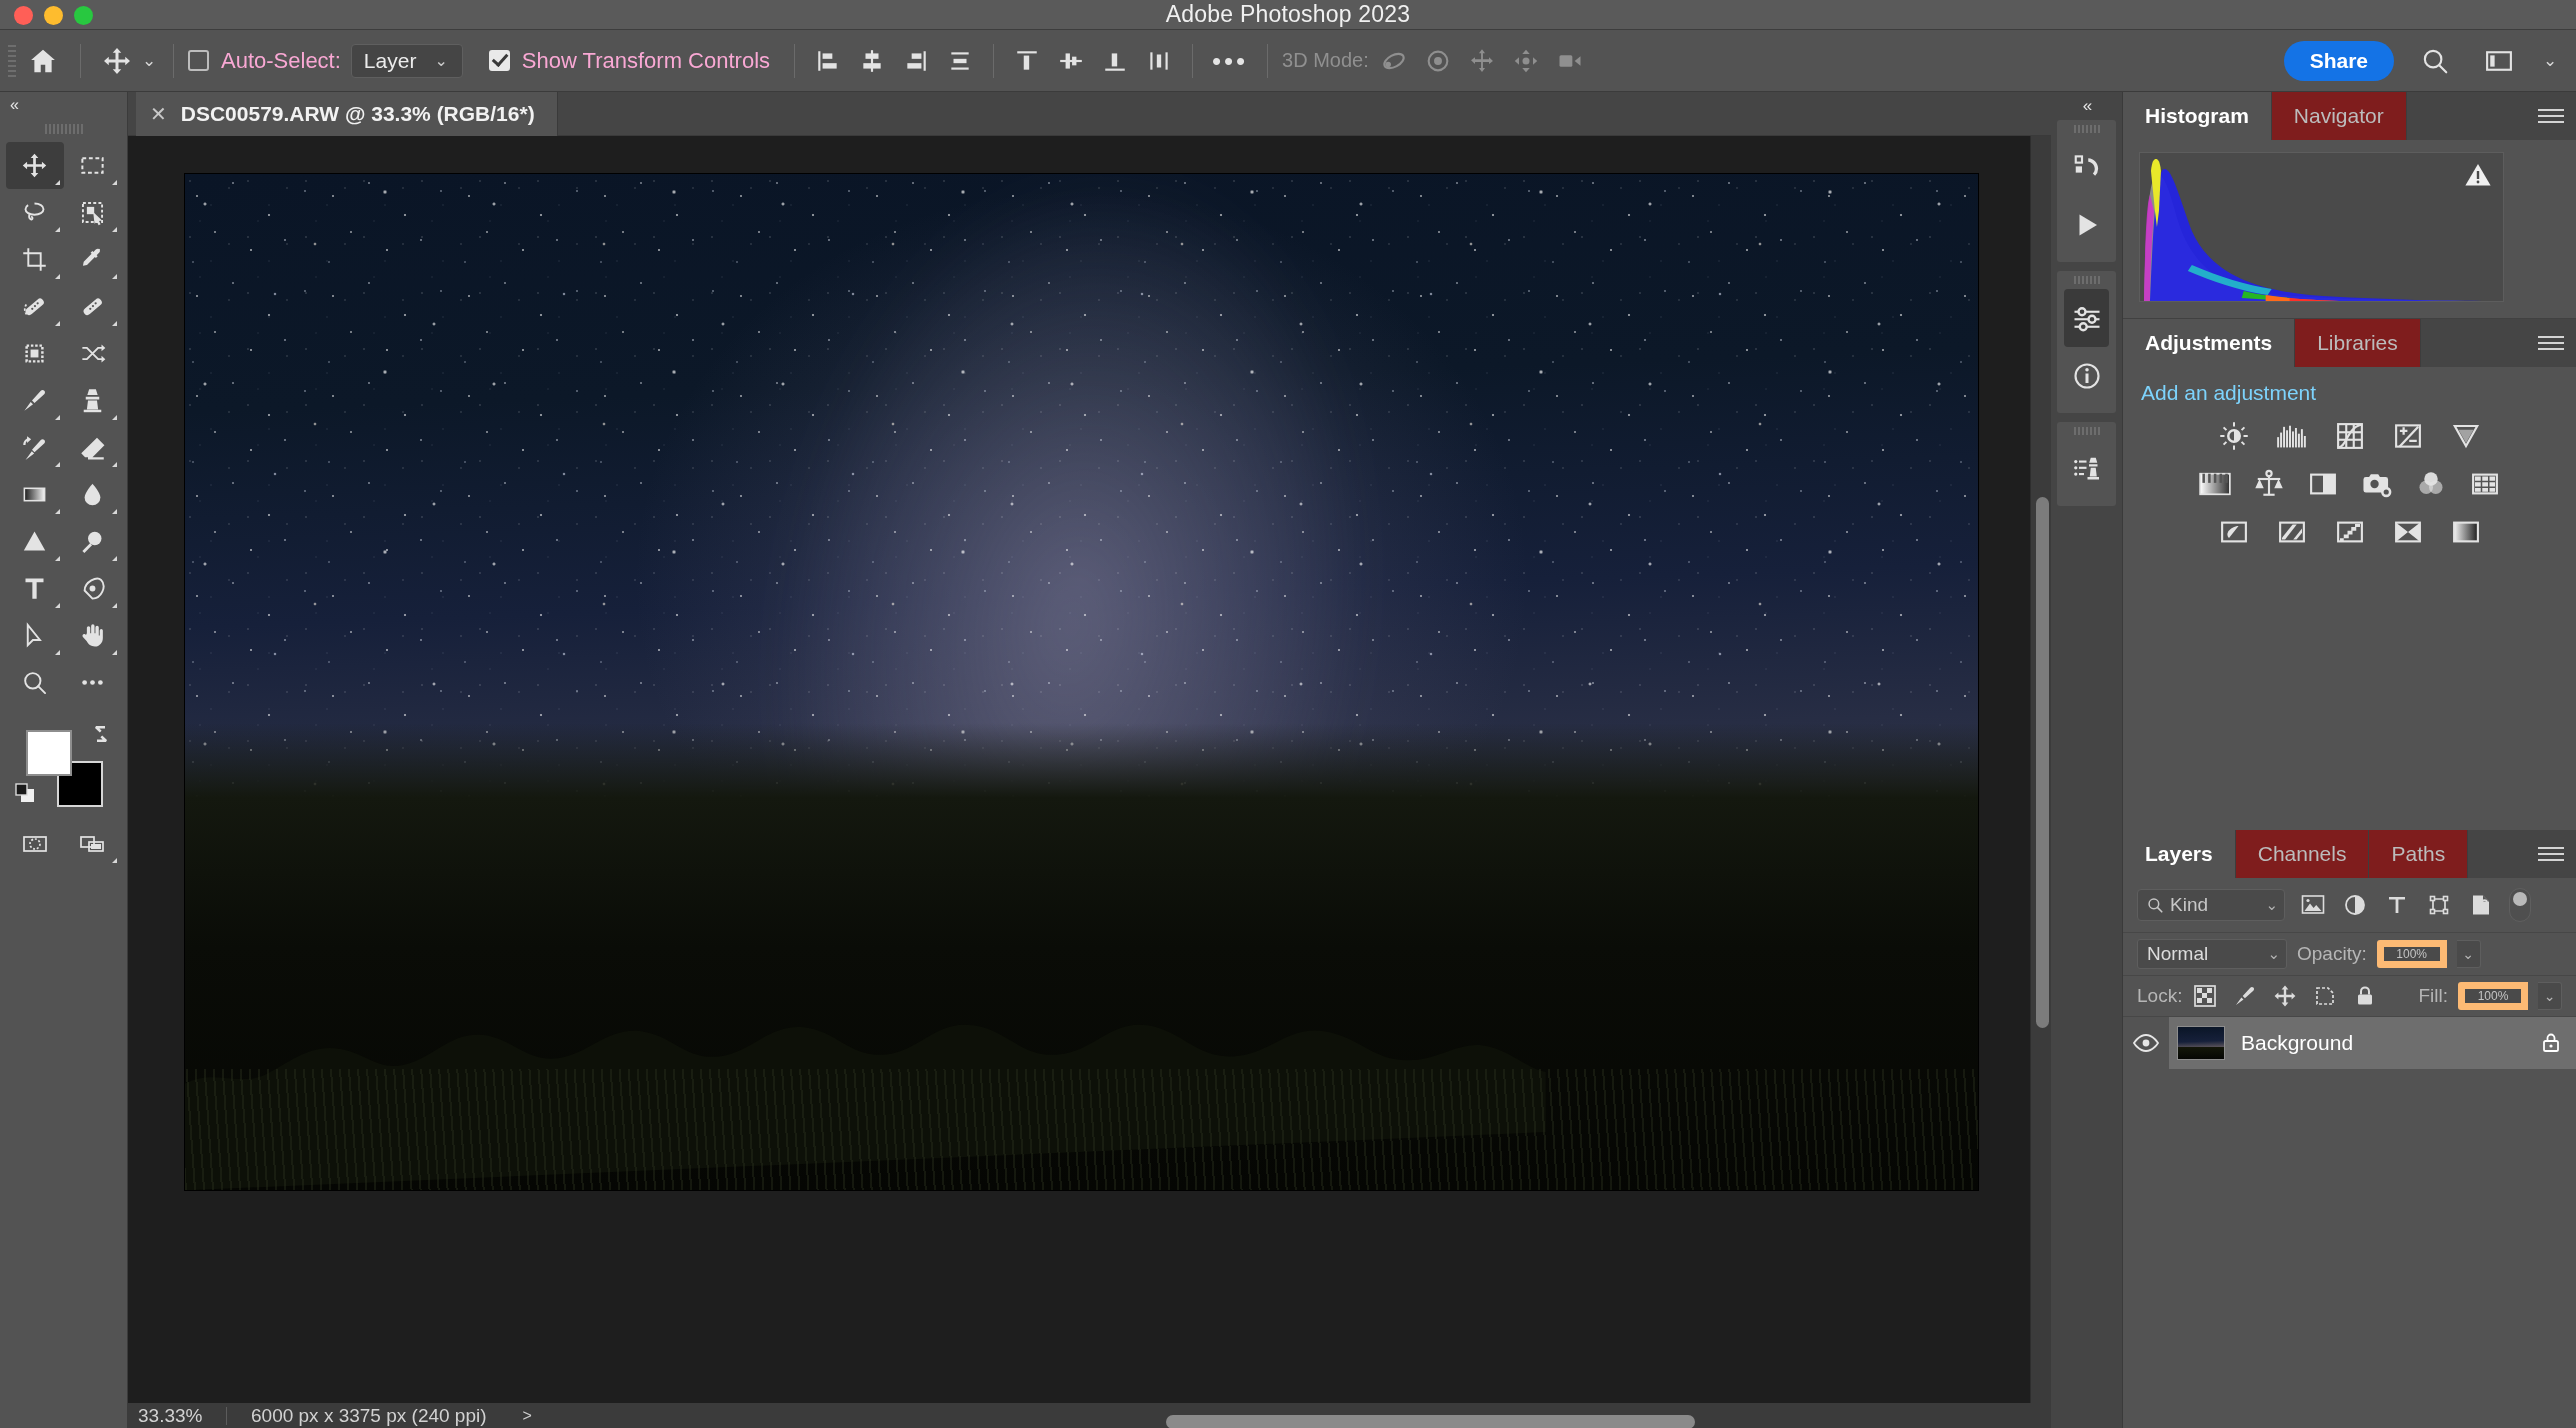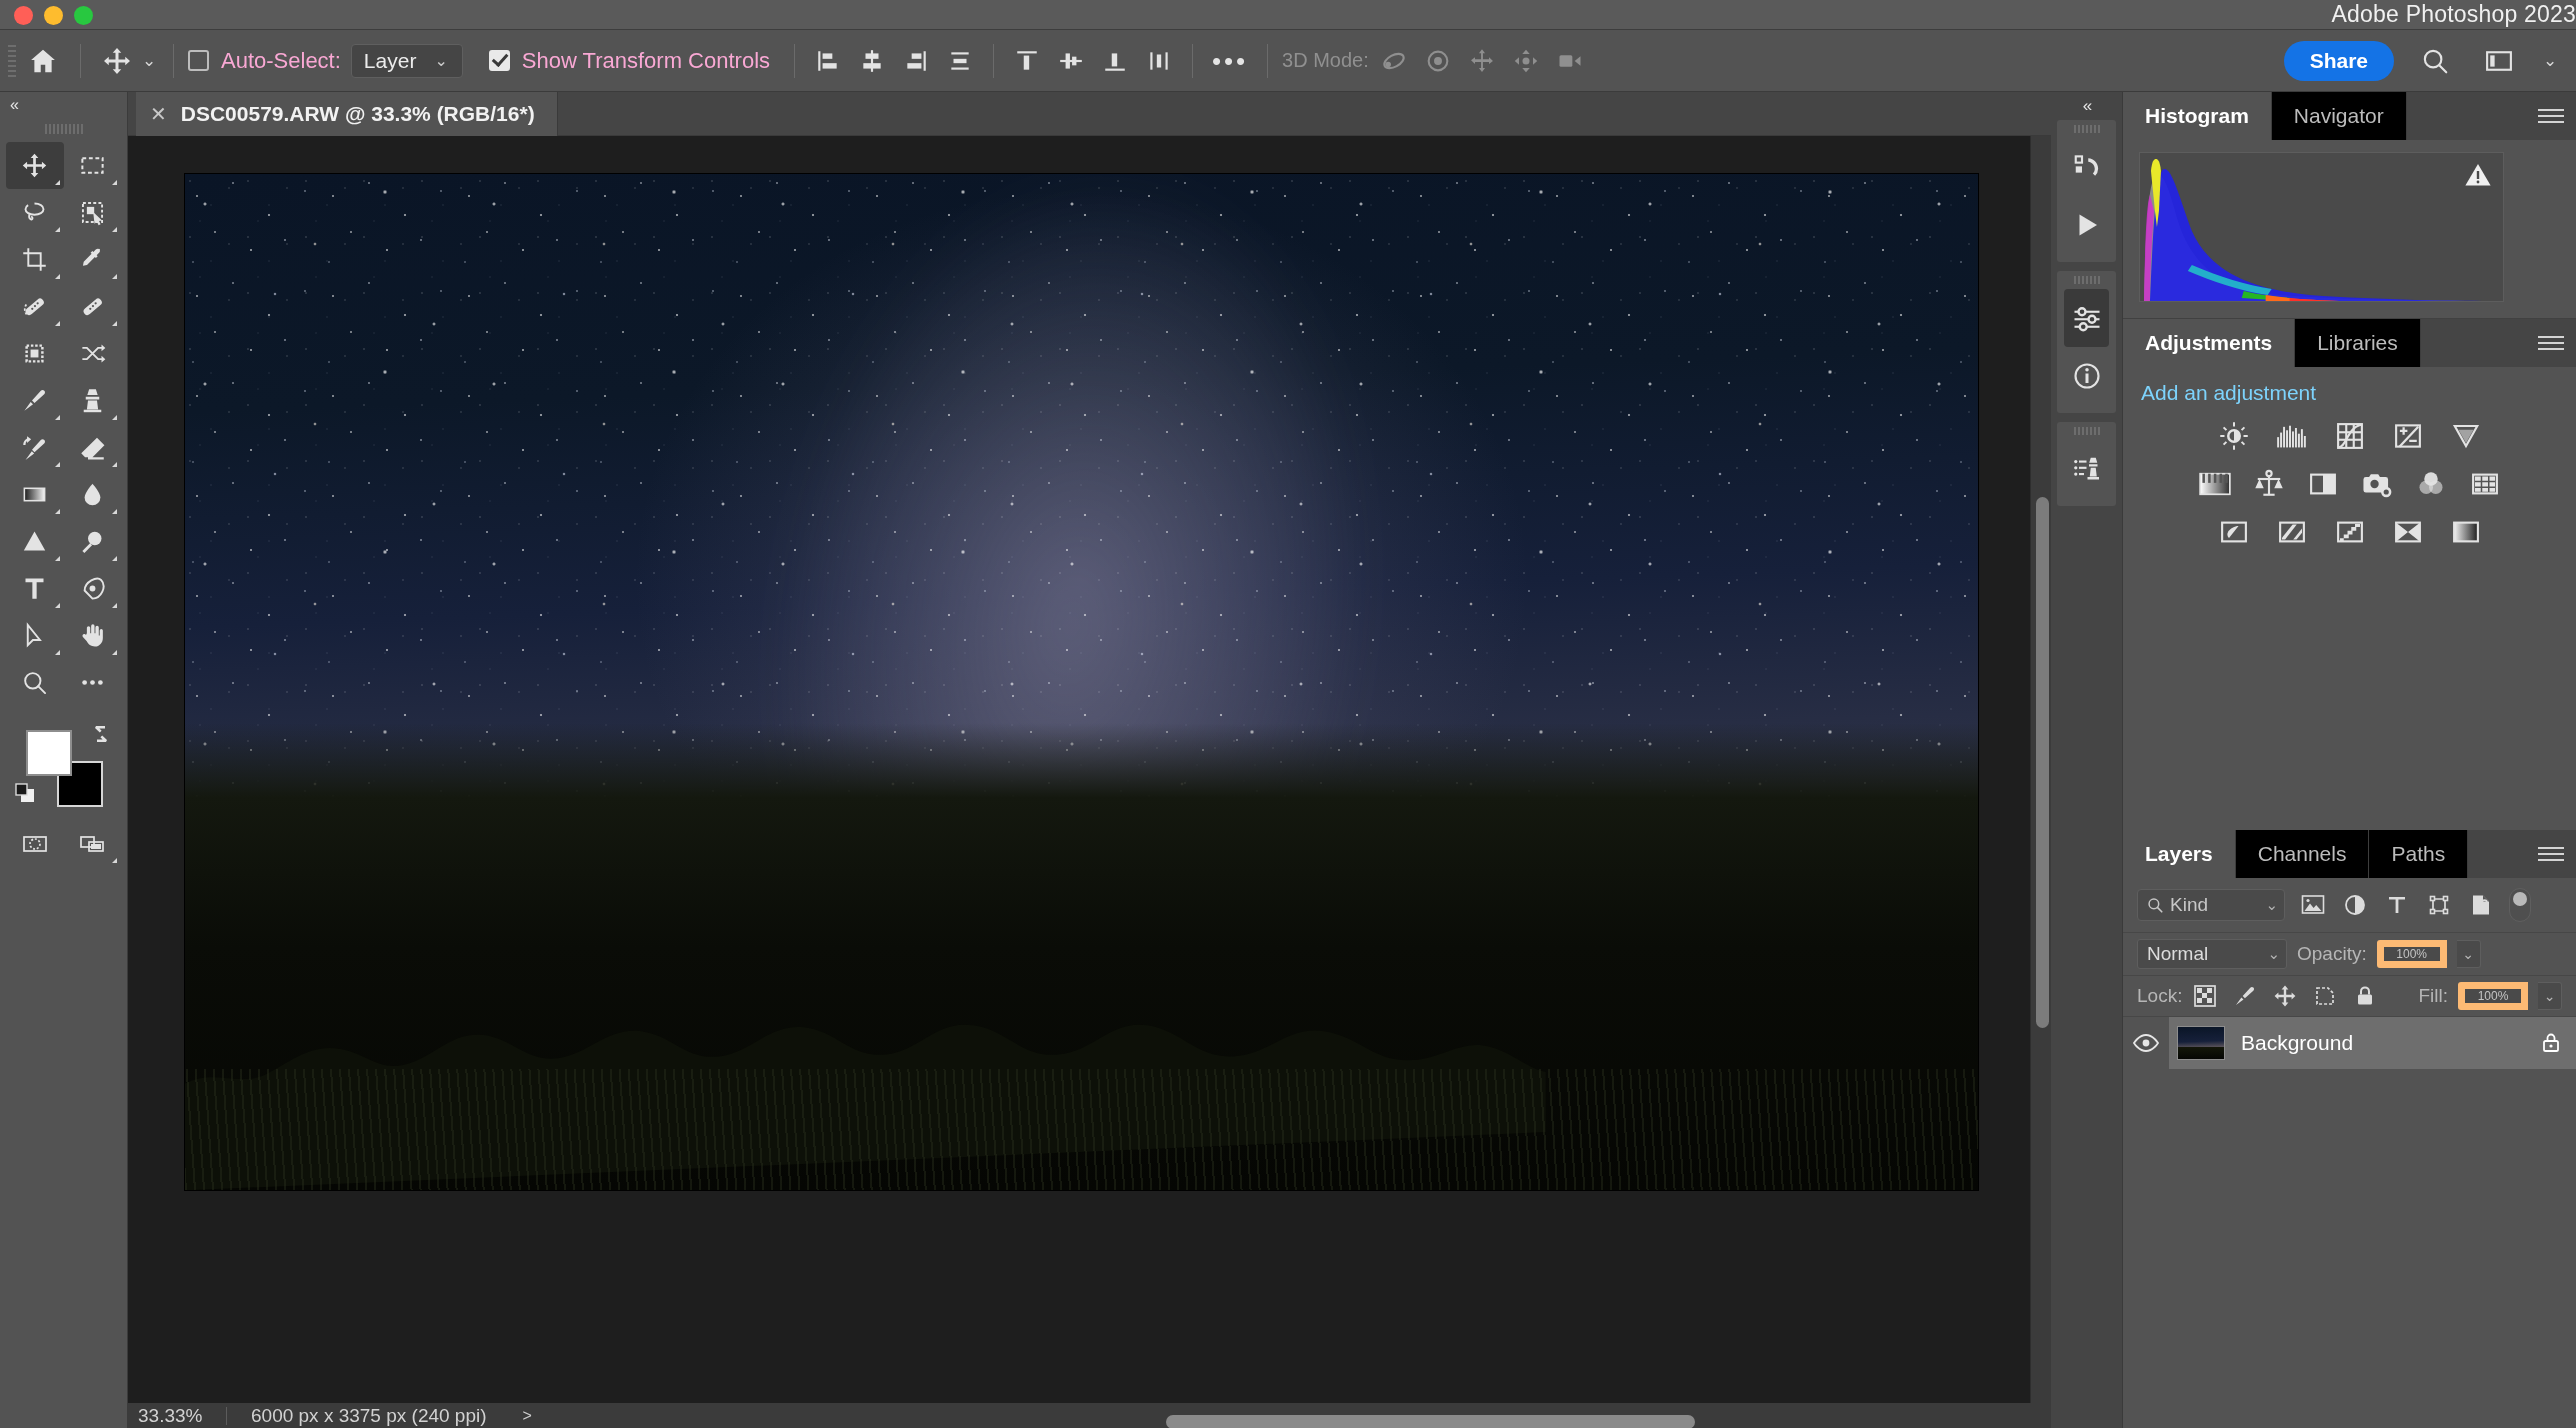--- a/index.html
+++ b/index.html
@@ -7,21 +7,21 @@
   body{
     font-family:"Liberation Sans", sans-serif;
     background:#535353; color:#e8e8e8;
     font-size:22px; -webkit-font-smoothing:antialiased;
   }
   .app{ position:relative; width:2576px; height:1429px; }
 
   
   .titlebar{
     position:absolute; left:0; top:0; width:2576px; height:30px;
-    background:#5a5a5a; display:flex; align-items:center; justify-content:flex-end;
+    background:#5a5a5a; display:flex; align-items:center; justify-content:center;
     border-bottom:1px solid #3d3d3d;
   }
   .titlebar .title{ font-size:23px; color:#f0f0f0; letter-spacing:0.2px; }
   .lights{ position:absolute; left:14px; top:0; height:30px; display:flex; align-items:center; gap:11px; }
   .light{ width:19px; height:19px; border-radius:50%; }
   .l-red{ background:#ff5f57; } .l-yel{ background:#febc2e; } .l-grn{ background:#28c840; }
 
   
   .optionsbar{
     position:absolute; left:0; top:30px; width:2576px; height:62px;
@@ -166,21 +166,21 @@
   .rail-collapse{ height:28px; display:flex; align-items:center; justify-content:center; color:#e6e6e6; font-size:17px; letter-spacing:-2px; }
   .rail-group{ background:#535353; margin:0 6px 9px 6px; border-radius:3px; padding-bottom:8px; }
   .rail-grip{ height:18px; display:flex; align-items:center; justify-content:center; gap:2px; }
   .rail-grip i{ width:2px; height:8px; background:#6d6d6d; display:block; }
   .rail-btn{ height:58px; display:flex; align-items:center; justify-content:center; border-radius:4px; margin:0 7px; }
   .rail-btn.active{ background:#3a3a3a; }
 
   
   .panels{ position:absolute; left:2123px; top:92px; width:453px; height:1337px; background:#535353; }
   .paneltabs{ display:flex; align-items:stretch; height:48px; background:#454545; position:relative; }
-  .ptab{ display:flex; align-items:center; padding:0 22px; font-size:21px; color:#bcbcbc; background:#000000; border-right:1px solid #3d3d3d; }
+  .ptab{ display:flex; align-items:center; padding:0 22px; font-size:21px; color:#bcbcbc; background:#7f1d1d; border-right:1px solid #3d3d3d; }
   .ptab.active{ background:#535353; color:#ffffff; font-weight:bold; }
   .ptab-fill{ flex:1; background:#454545; }
   .pmenu{ position:absolute; right:12px; top:50%; transform:translateY(-50%); width:26px; }
   .pmenu i{ display:block; height:2px; background:#d4d4d4; margin:4px 0; }
 
   .histowrap{ padding:12px 16px 16px 16px; }
   .histo{ position:relative; width:365px; height:150px; background:#4a4a4a; border:1px solid #5d5d5d; overflow:hidden; }
   .histo .warn{ position:absolute; right:12px; top:10px; }
   .panel-divider{ height:1px; background:#414141; }
 

